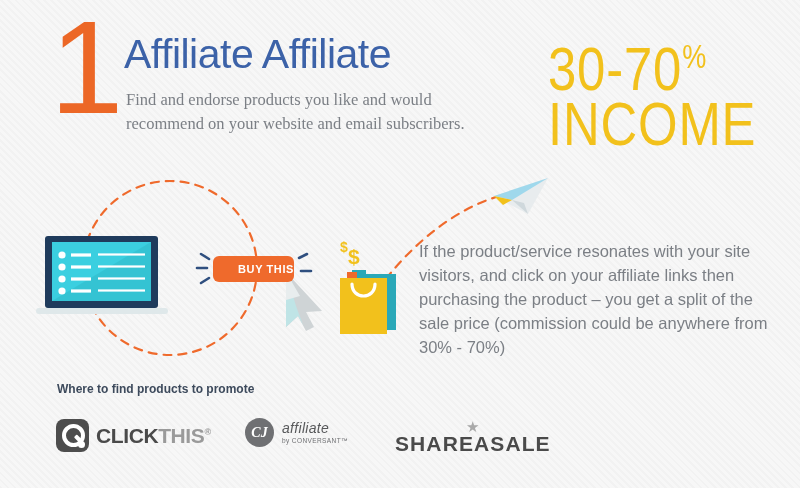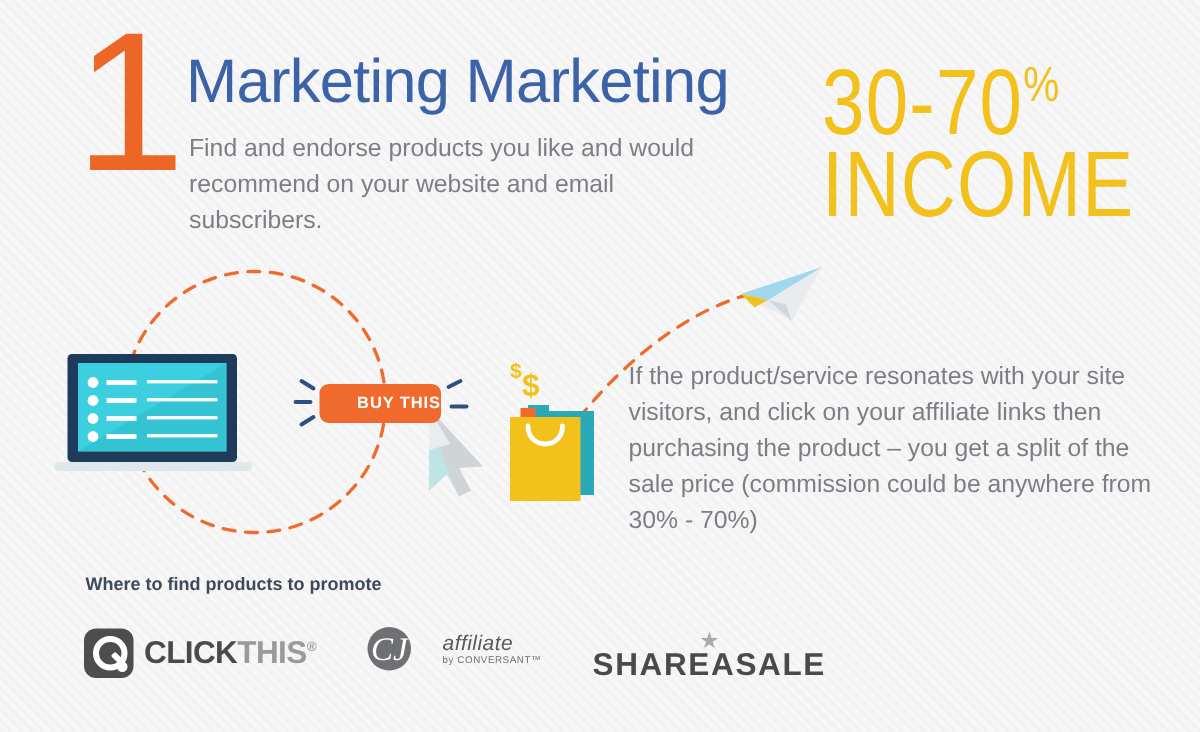--- a/index.html
+++ b/index.html
@@ -44,21 +44,21 @@
     font-weight: 400;
     color: #3c62a8;
     line-height: 1;
     letter-spacing: -0.5px;
   }
   .lede {
     position: absolute;
     left: 126px;
     top: 88px;
     width: 340px;
-    font-family: Liberation Sans, sans-serif;
+    font-family: Liberation Serif, serif;
     font-size: 16.5px;
     line-height: 1.45;
     color: #7b7f85;
   }
 
   
   .stat-wrap {
     position: absolute;
     left: 548px;
     top: 42px;
@@ -201,24 +201,24 @@
   .cj-mark {
     width: 29px;
     height: 29px;
     border-radius: 50%;
     background: #6f7073;
     color: #ffffff;
     display: flex;
     align-items: center;
     justify-content: center;
     font-family: "Liberation Serif", serif;
-    font-size: 22px;
+    font-size: 14px;
     font-style: italic;
-    font-weight: normal;
-    margin-right: 21px;
+    font-weight: bold;
+    margin-right: 8px;
   }
   .cj-words { line-height: 1; }
   .cj-aff {
     font-family: Liberation Sans, sans-serif;
     font-style: italic;
     font-size: 14px;
     color: #58595b;
     letter-spacing: 0.3px;
   }
   .cj-sub {
@@ -249,21 +249,21 @@
     color: #4a4a4a;
     letter-spacing: 1.1px;
   }
 </style>
 </head>
 <body>
 
 <div id="infographic">
 
   <div class="step-number">1</div>
-  <div class="title">Marketing Marketing</div>
+  <div class="title">Affiliate Affiliate</div>
   <div class="lede">Find and endorse products you like and would recommend on your website and email subscribers.</div>
 
   <div class="stat-wrap">
     <div class="stat-top"><span>30-70</span><span class="stat-pct">%</span></div>
     <div class="stat-bottom">INCOME</div>
   </div>
 
   <div class="body-copy">If the product/service resonates with your site visitors, and click on your affiliate links then purchasing the product – you get a split of the sale price (commission could be anywhere from 30% - 70%)</div>
 
   <svg class="illus" viewBox="0 0 800 488" xmlns="http://www.w3.org/2000/svg">

